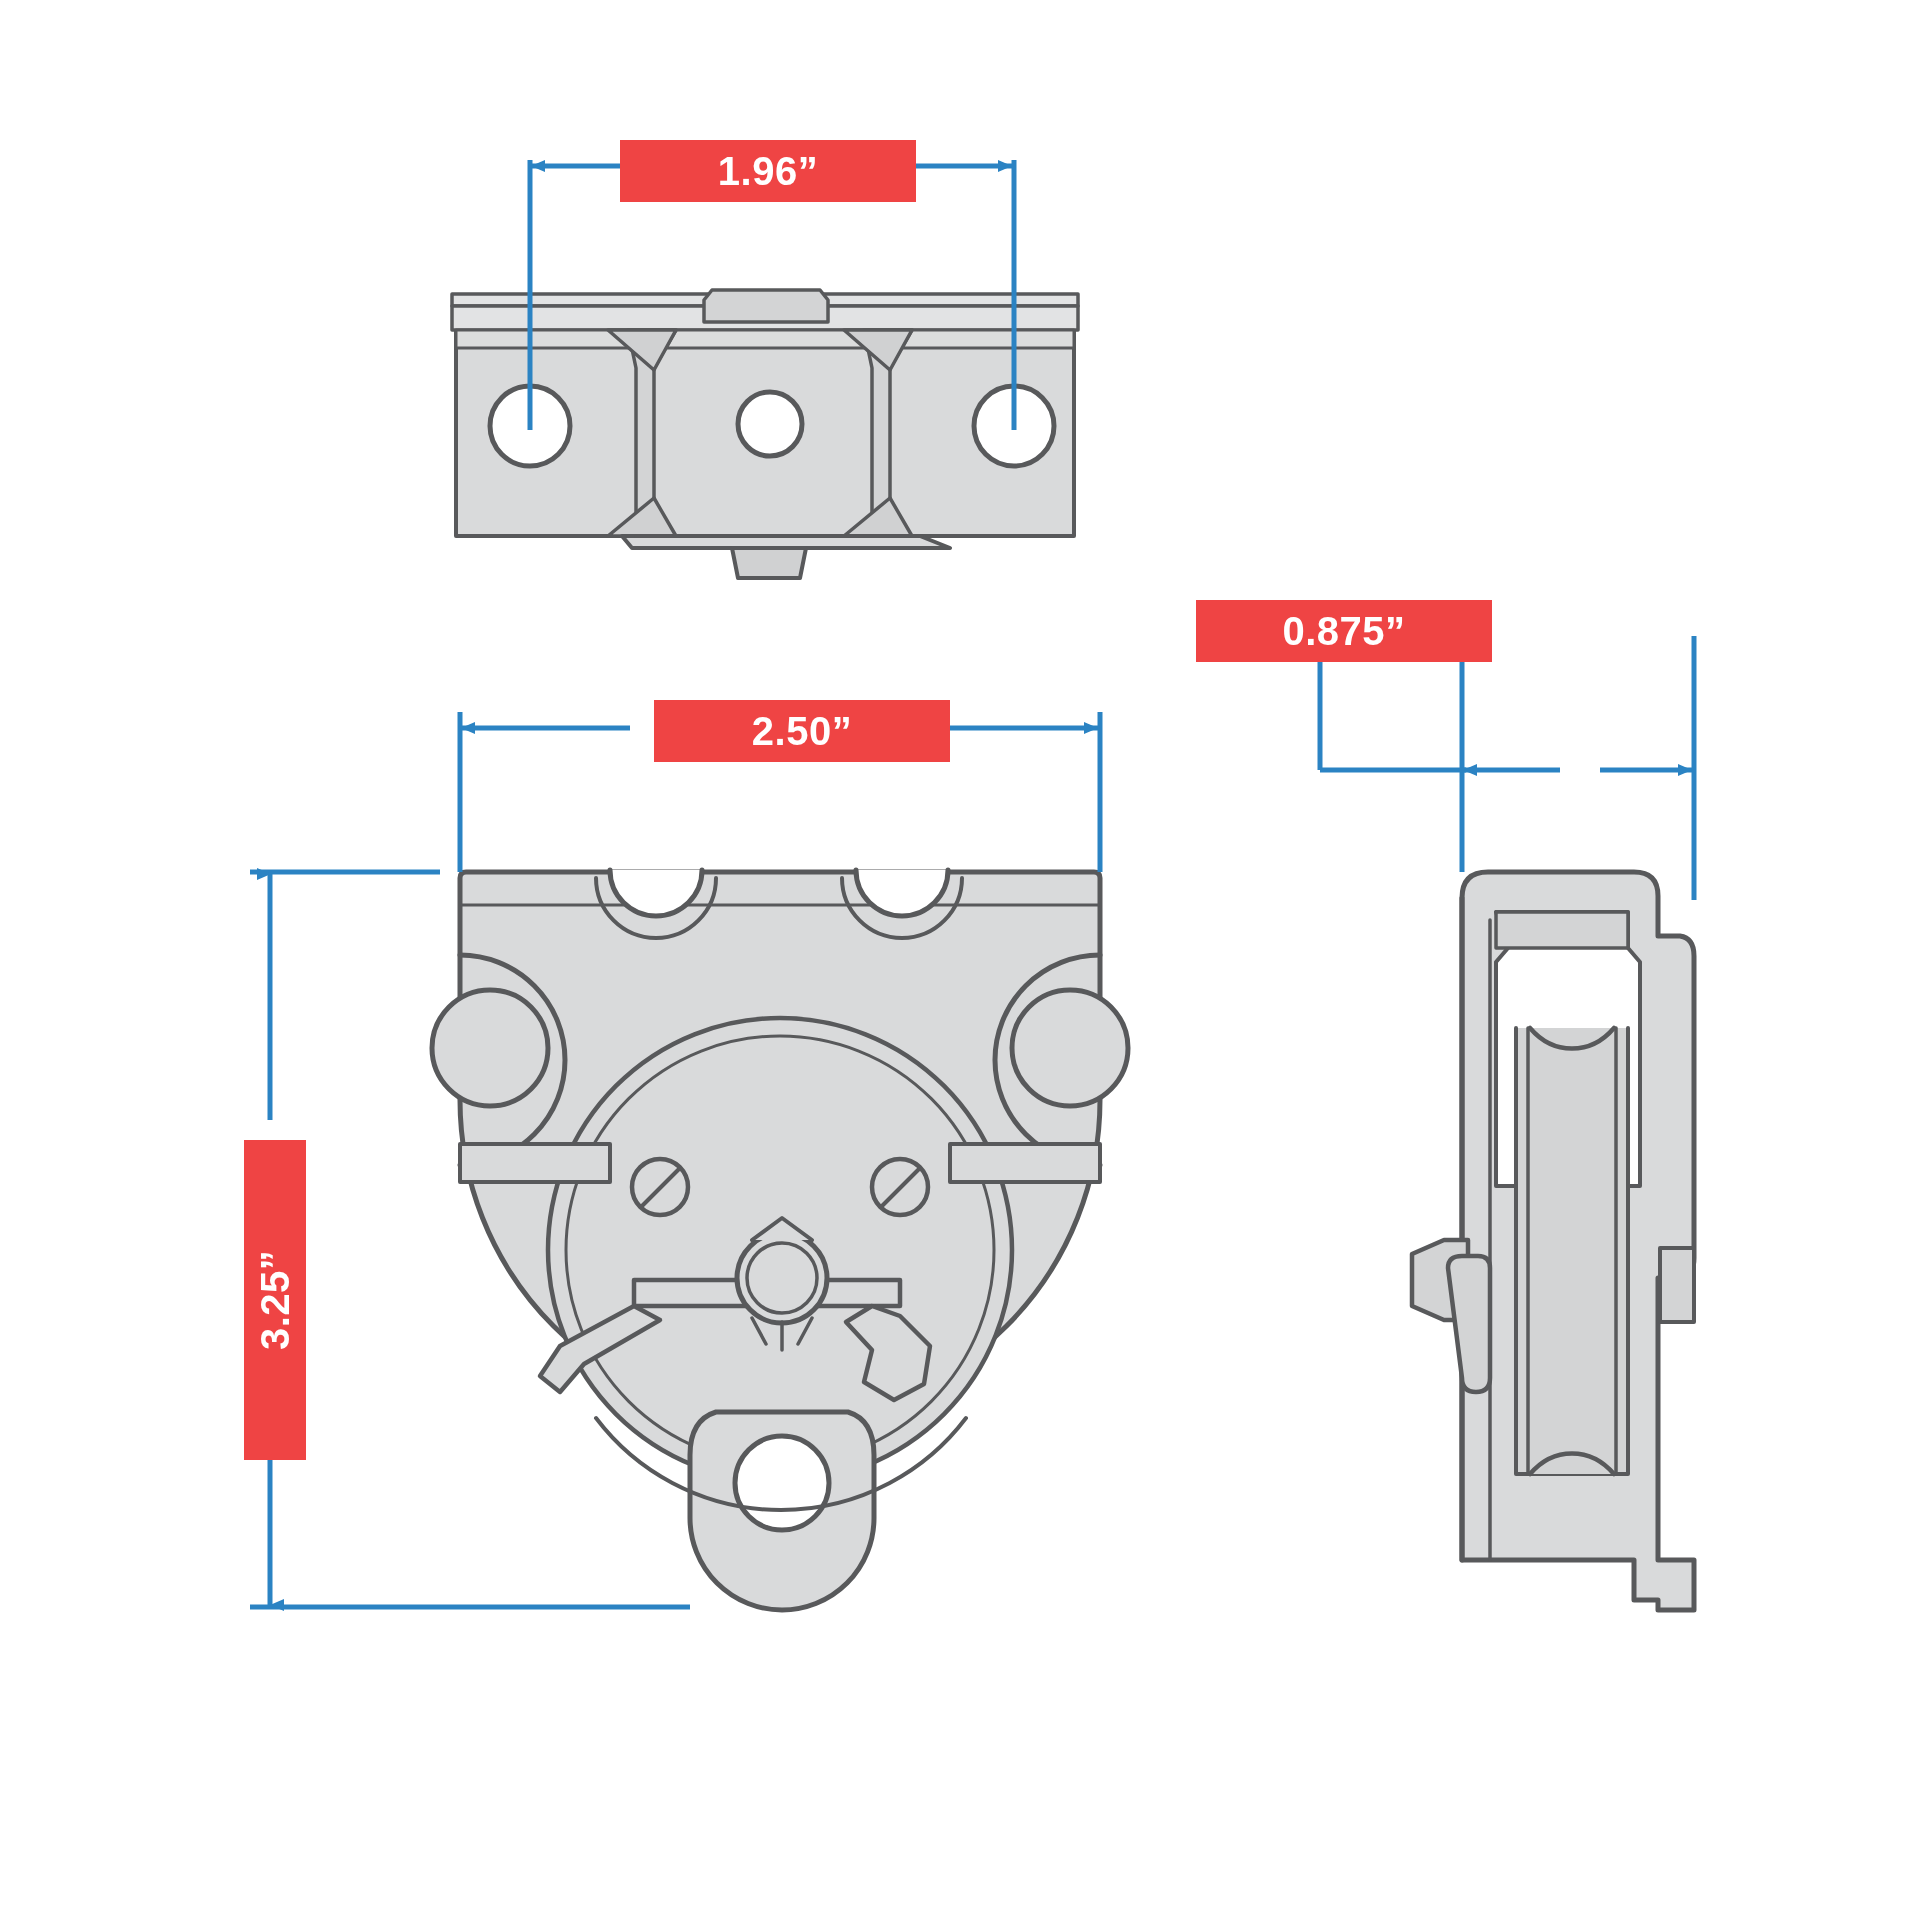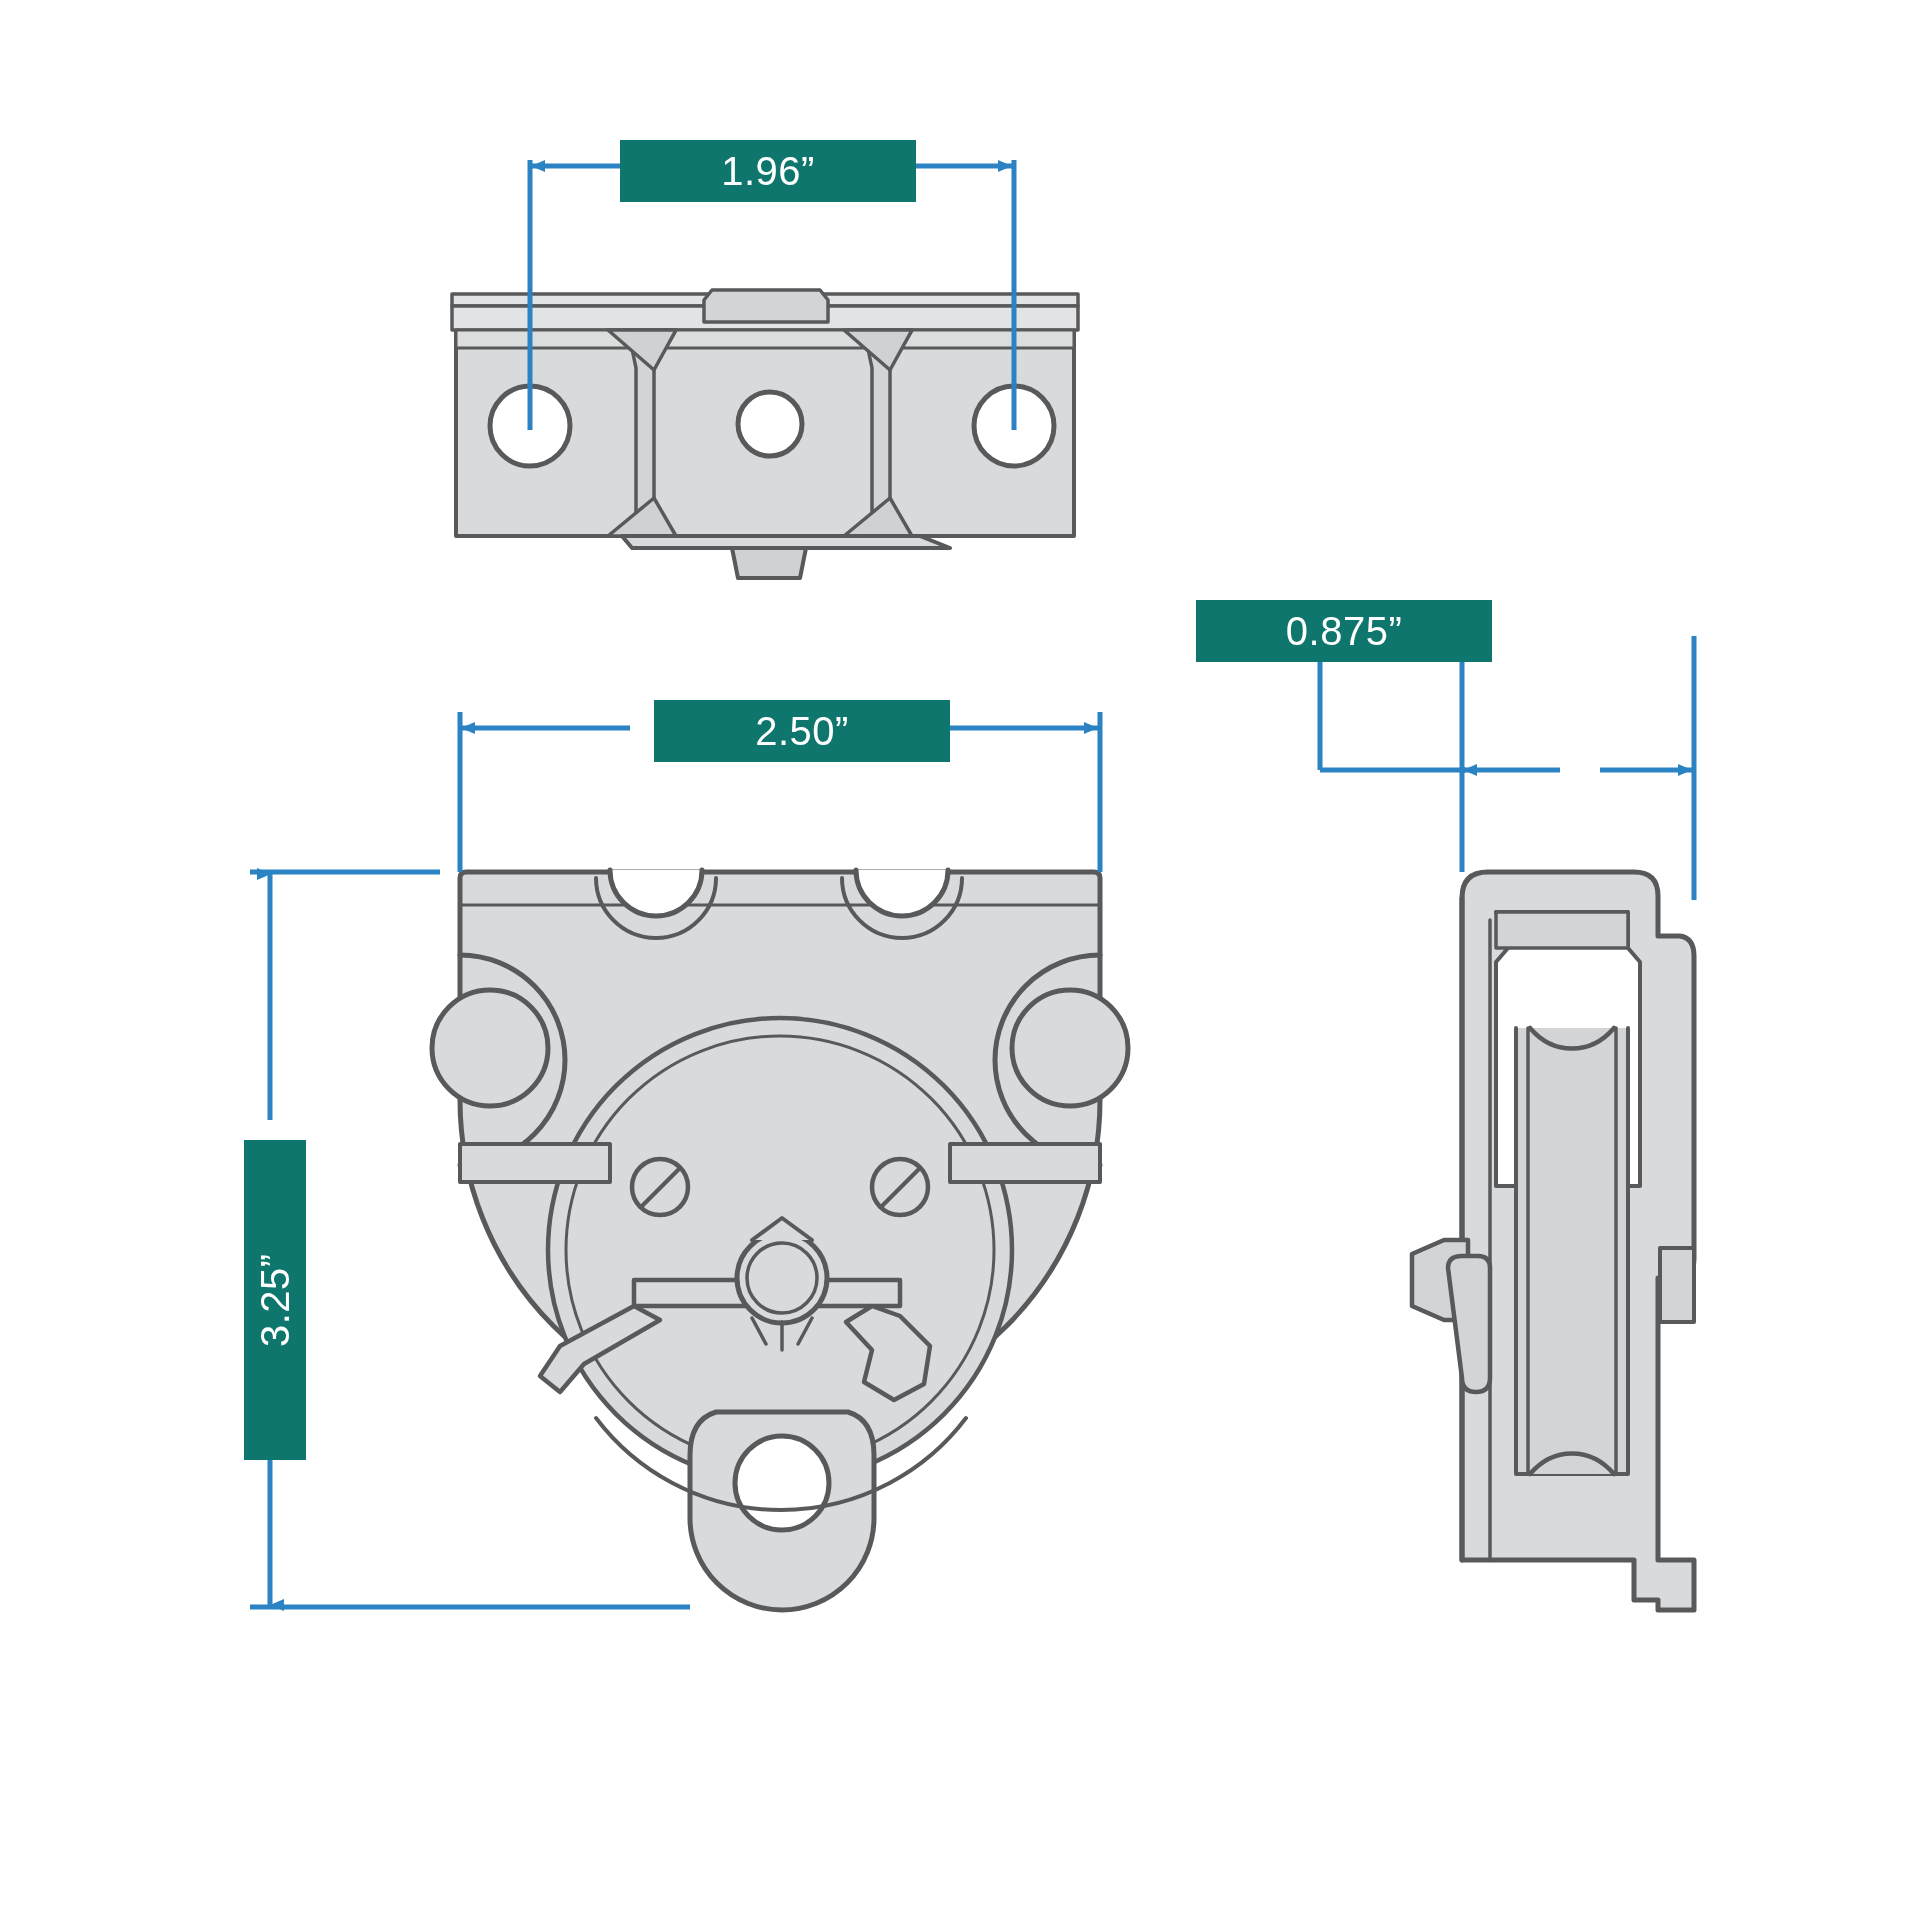--- a/index.html
+++ b/index.html
@@ -7,24 +7,24 @@
   body{
     width:1920px;height:1920px;
     font-family:"Liberation Sans", sans-serif;
     overflow:hidden;
   }
   #stage{position:relative;width:1920px;height:1920px;background:#fff;}
   #stage svg{display:block;}
 
   .dim-label{
     position:absolute;
-    background:#0f766e;
+    background:#ef4444;
     color:#ffffff;
     font-family:"Liberation Sans", sans-serif;
-    font-weight:normal;
+    font-weight:bold;
     display:flex;align-items:center;justify-content:center;
     letter-spacing:0.5px;
     white-space:nowrap;
     box-sizing:border-box;
   }
   .dim-h{ font-size:40px; }
   .dim-v{
     font-size:40px;
     writing-mode:vertical-rl;
     transform:rotate(180deg);

